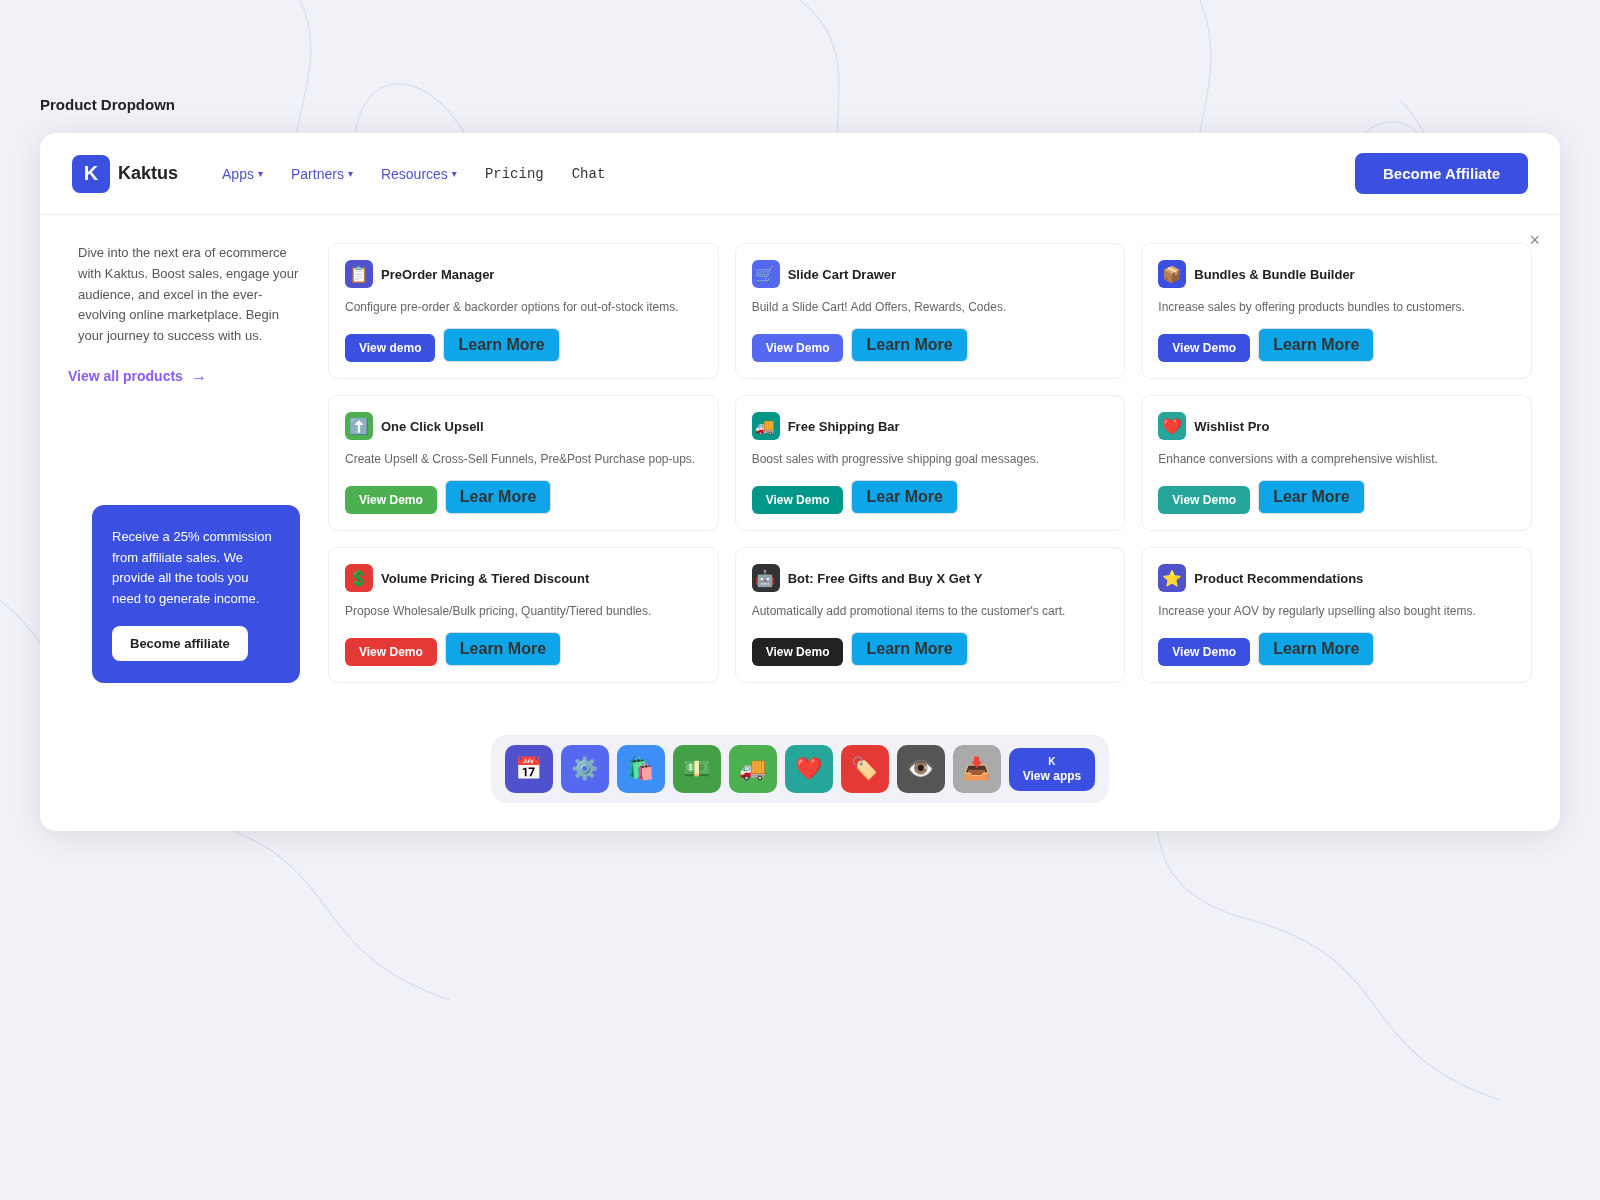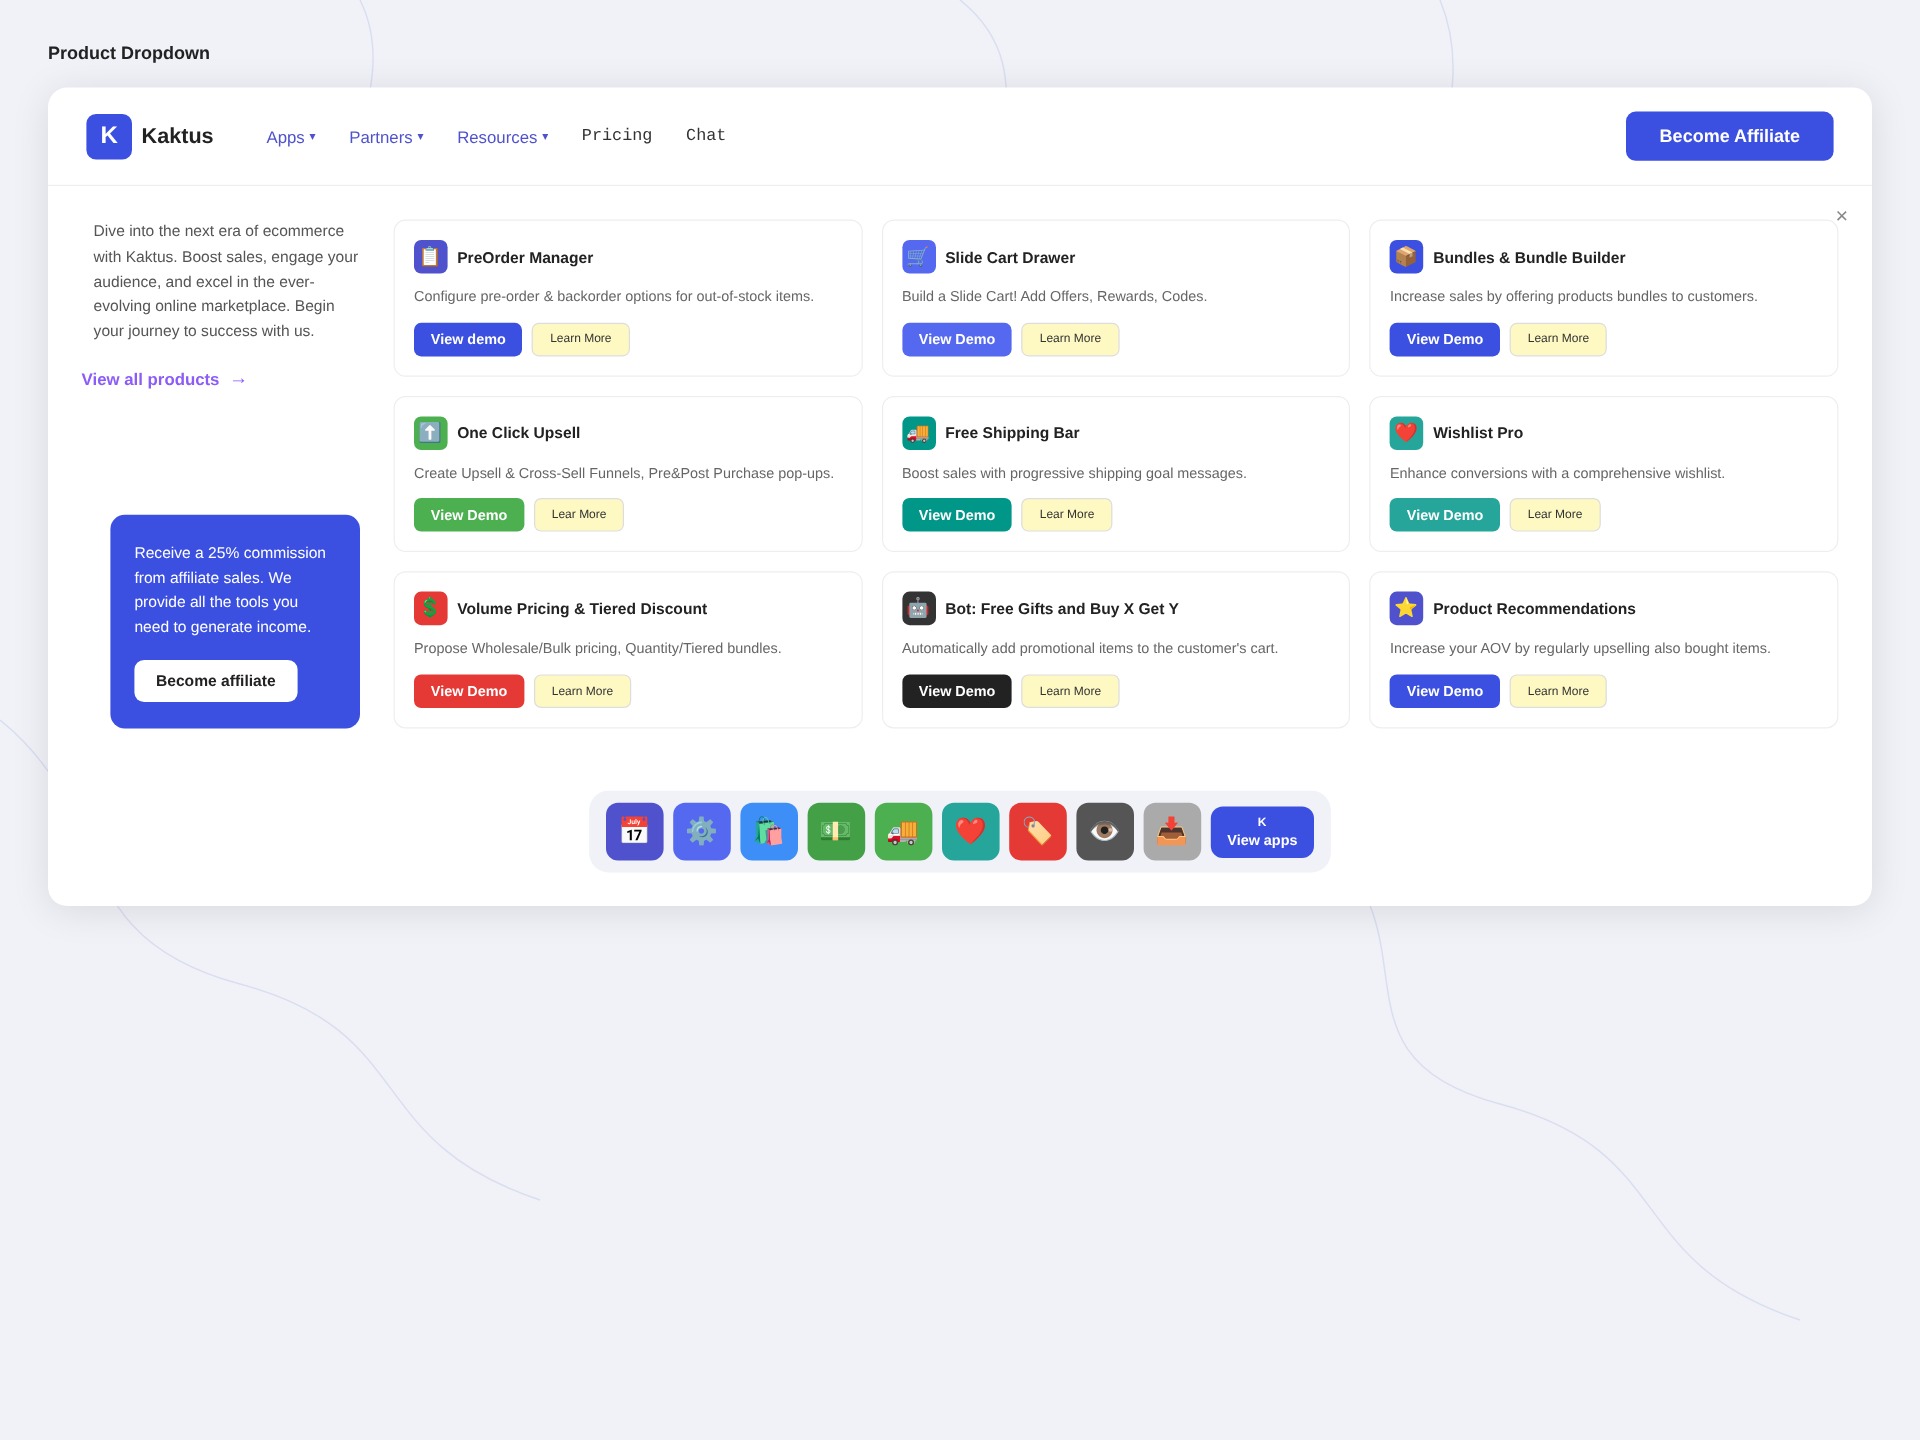--- a/index.html
+++ b/index.html
@@ -12,21 +12,21 @@
     }
     .bg-lines {
       position: absolute;
       top: 0; left: 0; right: 0; bottom: 0;
       pointer-events: none;
       z-index: 0;
     }
     .page-wrapper {
       position: relative;
       z-index: 1;
-      padding: 36px 40px;
+      padding: 96px 40px;
     }
     .page-title {
       font-size: 15px;
       font-weight: 600;
       color: #222;
       margin-bottom: 20px;
     }
     .main-card {
       background: #fff;
       border-radius: 16px;
@@ -210,38 +210,39 @@
     .product-desc {
       font-size: 12px;
       color: #666;
       line-height: 1.5;
       flex: 1;
     }
     .product-actions {
       display: flex;
       gap: 8px;
       margin-top: 6px;
+      align-items: flex-end;
     }
     .btn-demo {
       border: none;
       border-radius: 6px;
       padding: 7px 14px;
       font-size: 12px;
       font-weight: 600;
       color: #fff;
       cursor: pointer;
     }
     .btn-learn {
       border: 1.5px solid #ddd;
       border-radius: 6px;
       padding: 7px 14px;
-      font-size: 10px;
-      font-weight: 400;
+      font-size: 16px;
+      font-weight: 700;
       color: #333;
-      background: #fef9c3;
+      background: #0ea5e9;
       cursor: pointer;
     }
     
     .bottom-icons-bar {
       display: flex;
       justify-content: center;
       padding: 24px 0 28px 0;
     }
     .icons-row {
       display: flex;

